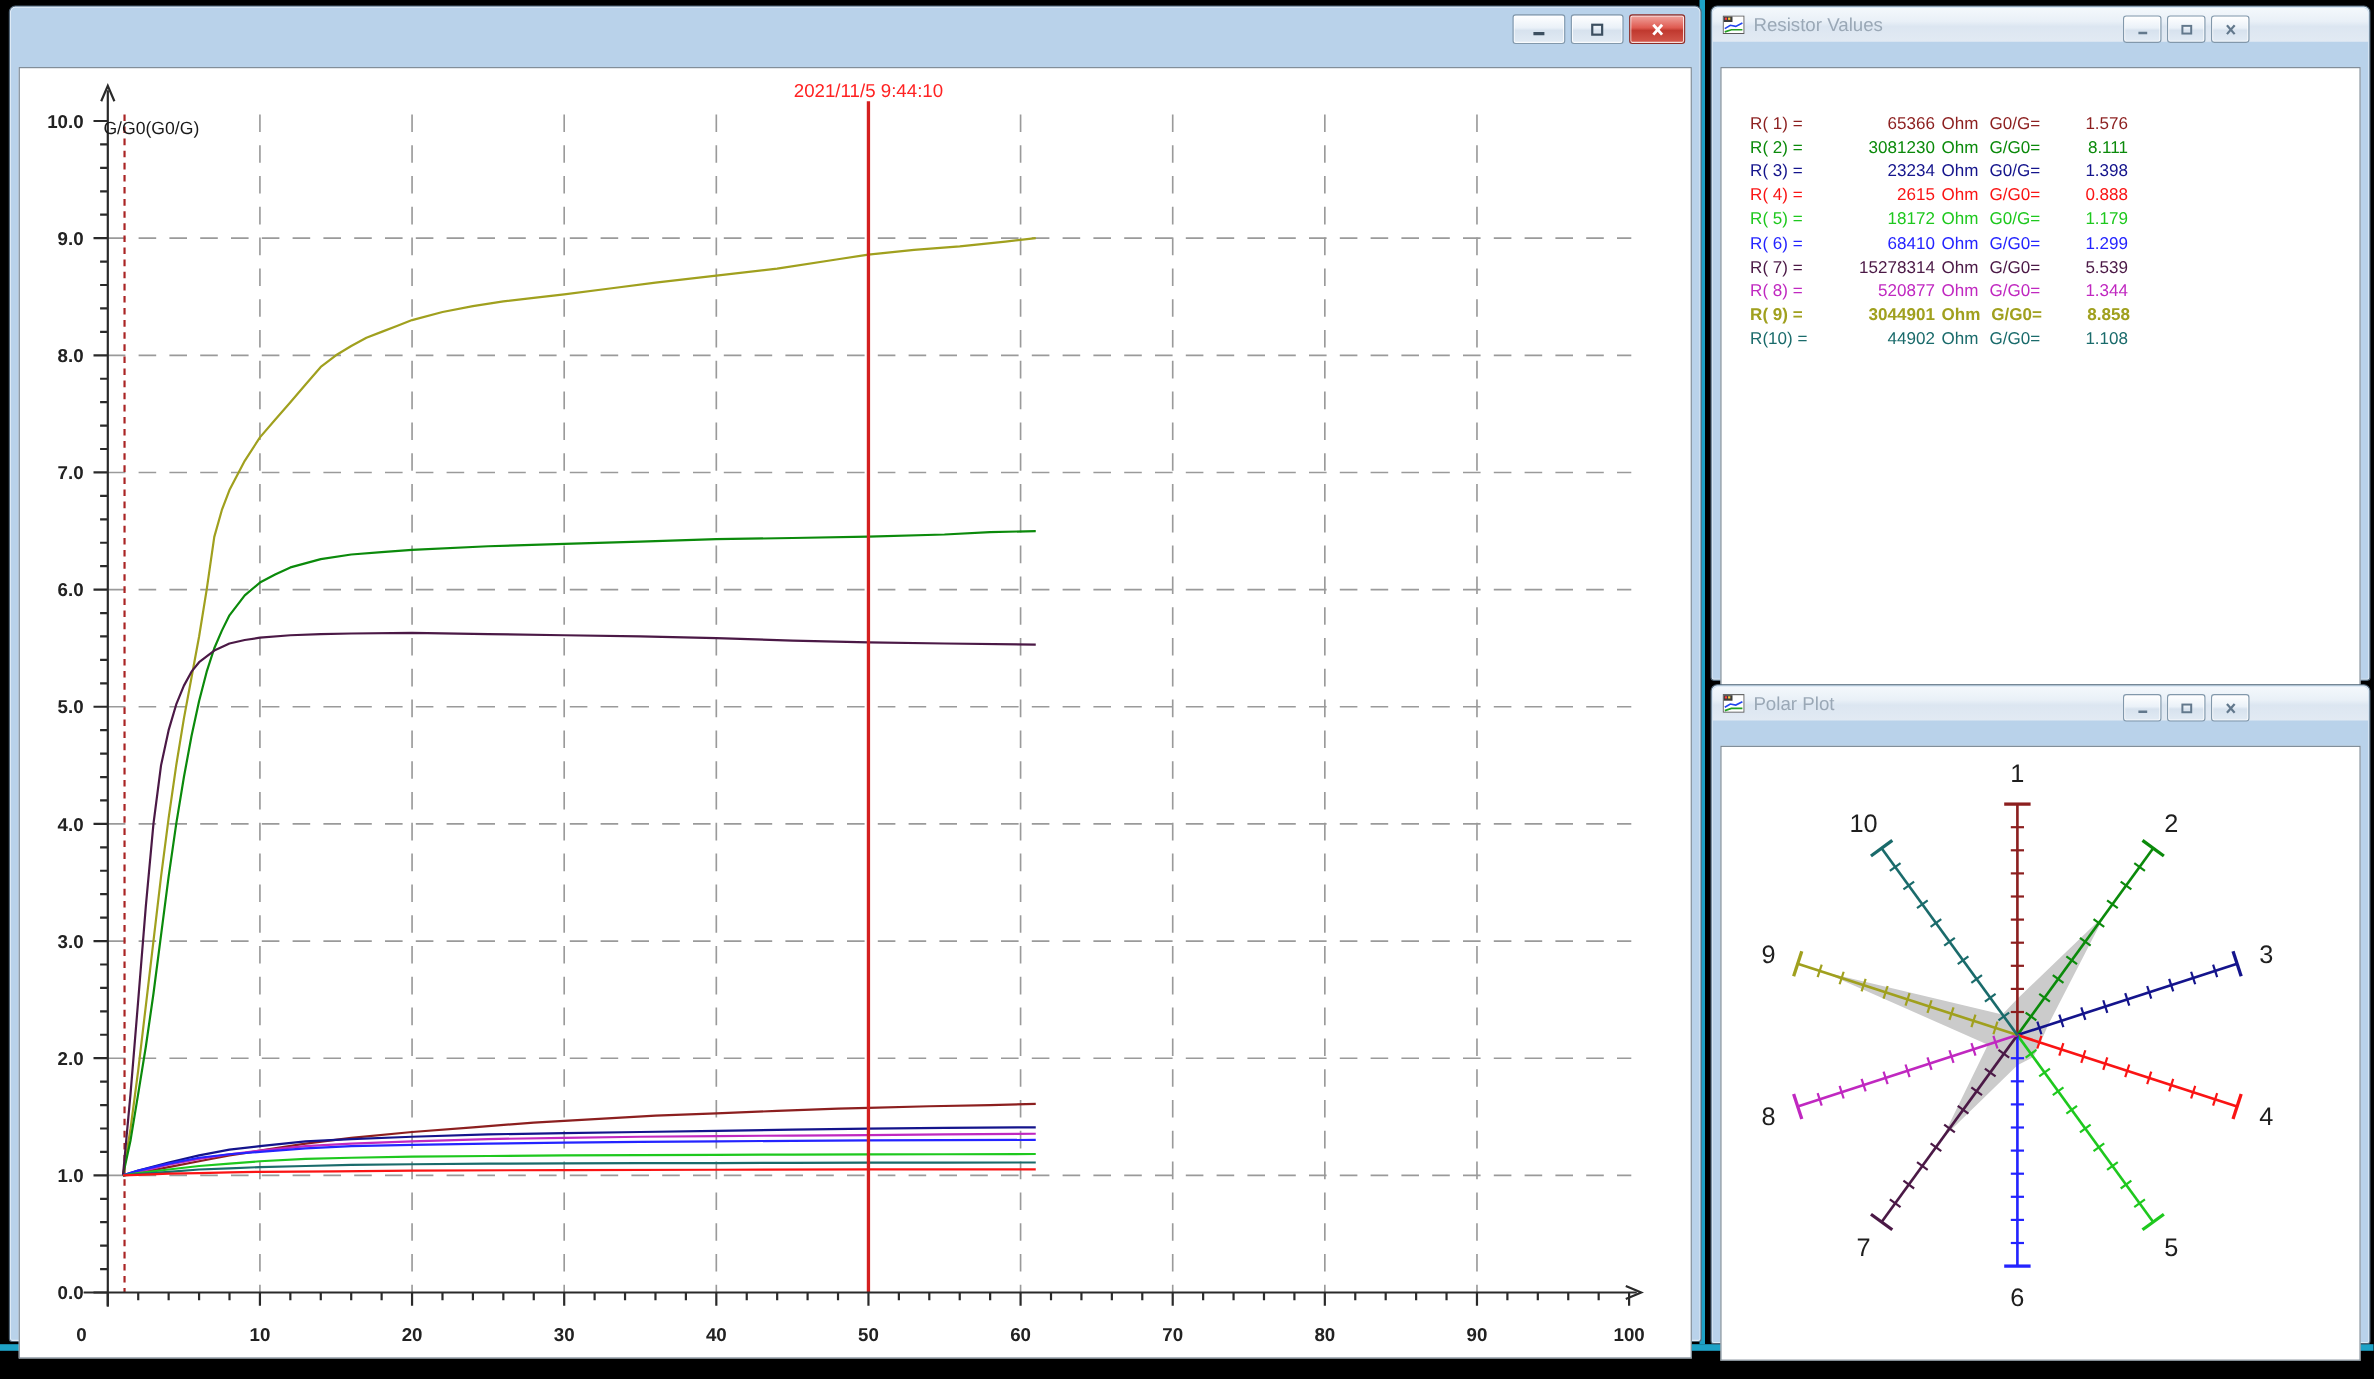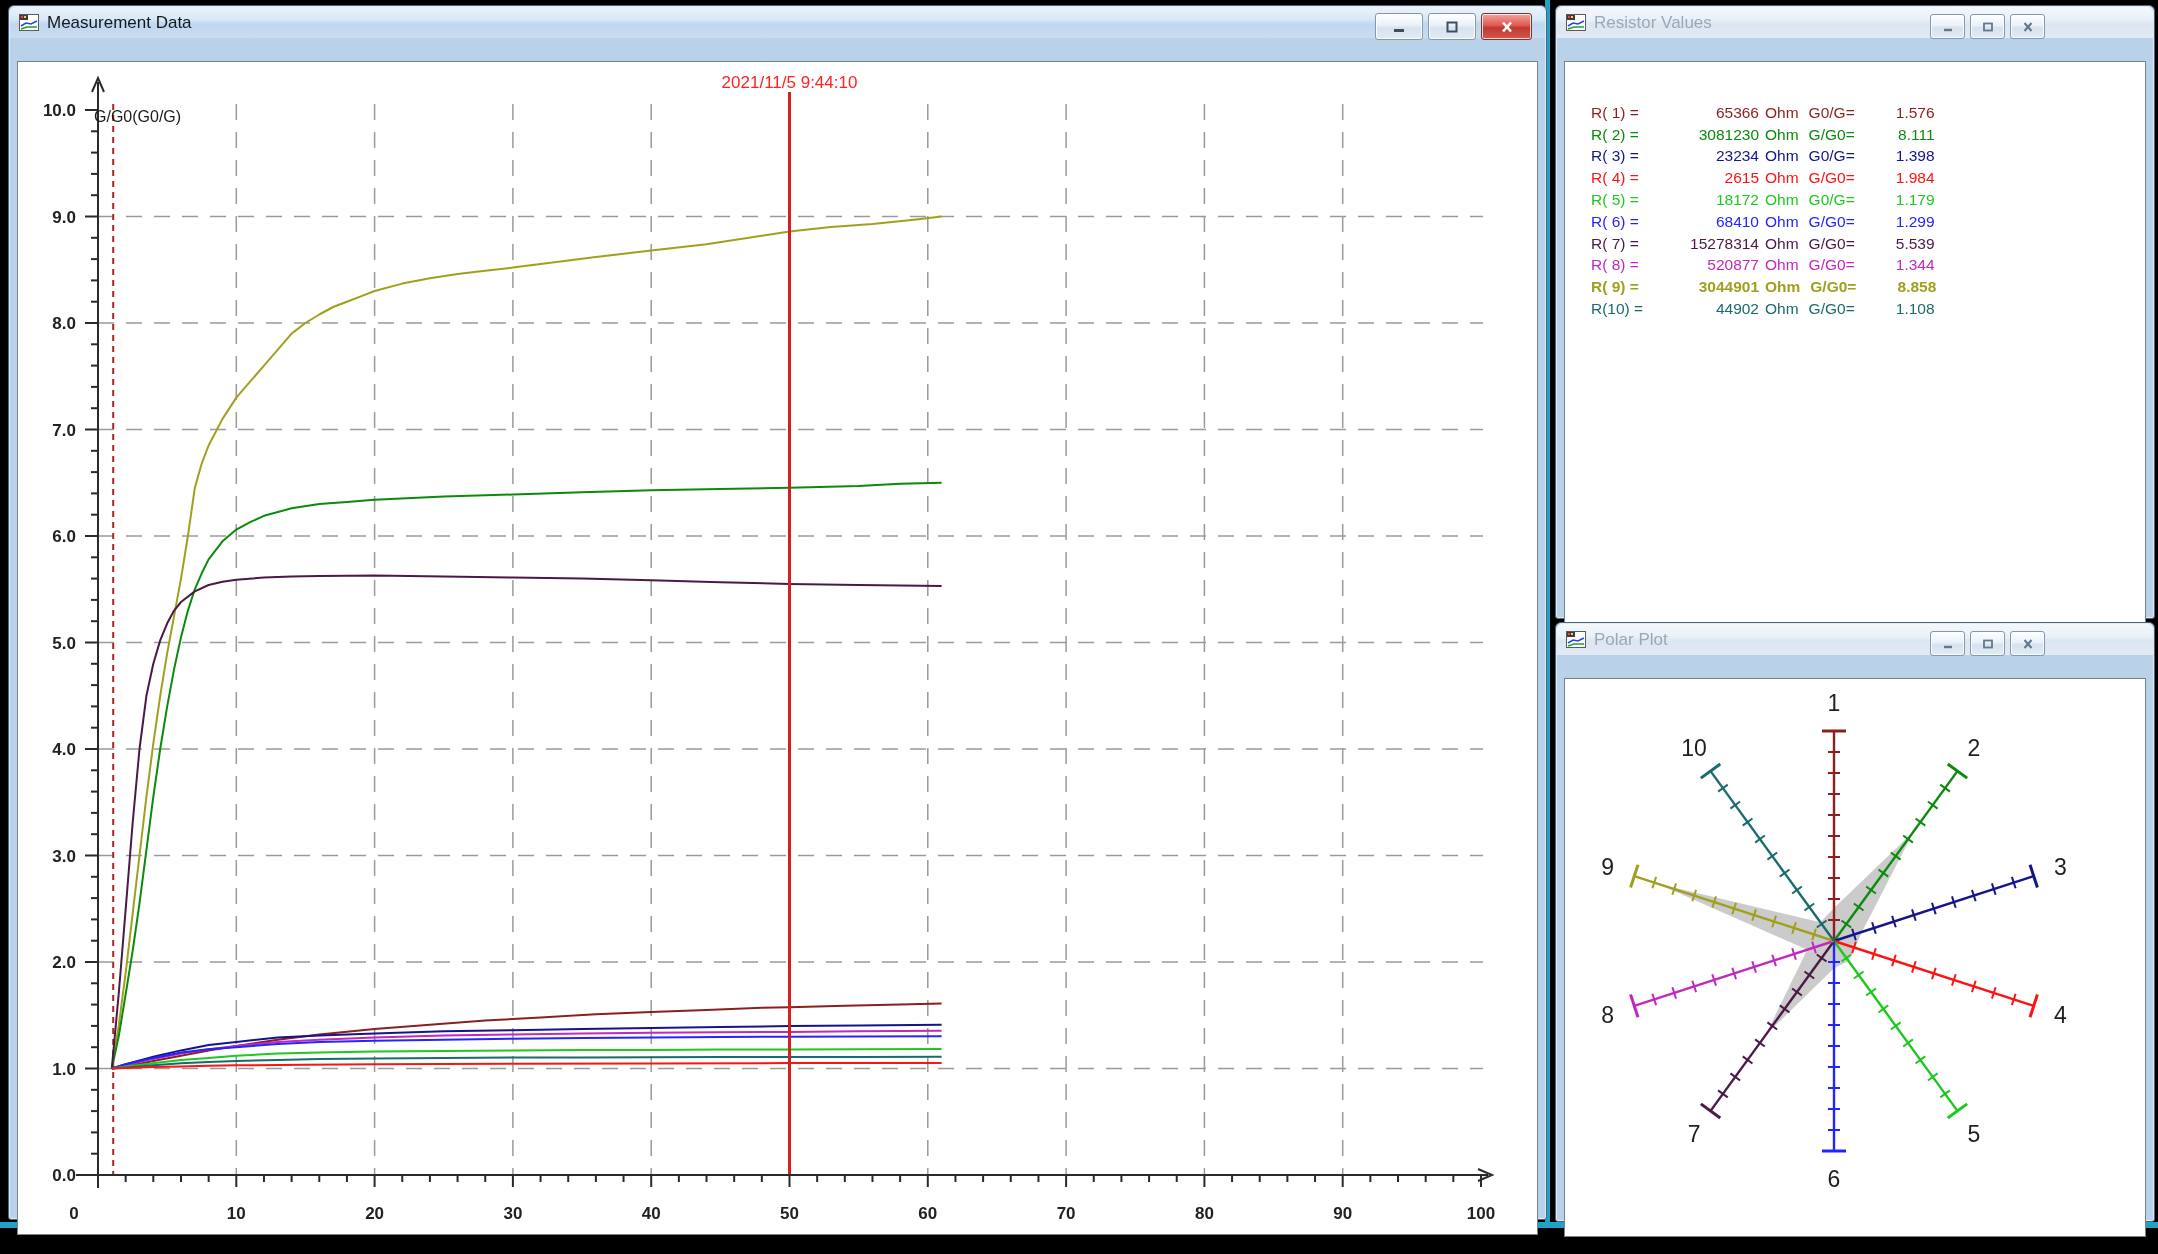--- a/index.html
+++ b/index.html
@@ -63,33 +63,20 @@
 </style>
 </head>
 <body>
 
 <div id="screen">
 
   <div class="teal-strip" style="left:1545px; top:0; width:5px; height:1222px;"></div>
   <div class="teal-strip" style="left:0; top:1222px; width:2158px; height:6px;"></div>
 
   <div class="win" id="win-measurement" style="left:8px; top:5px; width:1537px; height:1213px;">
-    <div class="titlebar">
-      <span style="display:flex;">
-        <svg width="20" height="17" viewBox="0 0 20 17">
-          <rect x="0.5" y="0.5" width="19" height="16" fill="#ffffff" stroke="#5a5a5a"></rect>
-          <rect x="1" y="1" width="8" height="5" fill="#3c3c3c"></rect>
-          <rect x="2" y="2" width="2" height="2" fill="#ff4040"></rect>
-          <rect x="5" y="2" width="2" height="2" fill="#ffd040"></rect>
-          <polyline points="2,12 7,9 12,10 18,7" stroke="#2244ee" fill="none" stroke-width="1.5"></polyline>
-          <polyline points="2,15 8,13 18,13" stroke="#22a022" fill="none" stroke-width="1.5"></polyline>
-        </svg>
-      </span>
-      <span class="title">Measurement Data</span>
-    </div>
     <div class="win-buttons" style="right:14px;">
       <div class="cap-btn">
         <svg width="14" height="12" viewBox="0 0 14 12">
             <line x1="2" y1="9.5" x2="12" y2="9.5" stroke="#3c4f60" stroke-width="3"></line>
           </svg>
       </div>
       <div class="cap-btn">
         <svg width="14" height="12" viewBox="0 0 14 12">
             <rect x="2.5" y="1.5" width="9" height="9" fill="none" stroke="#3c4f60" stroke-width="2"></rect>
           </svg>
@@ -297,21 +284,21 @@
           <line x1="2.5" y1="1" x2="9.5" y2="9" stroke="#62788c" stroke-width="2"></line>
           <line x1="9.5" y1="1" x2="2.5" y2="9" stroke="#62788c" stroke-width="2"></line>
         </svg>
       </div>
     </div>
     <div class="client" style="left:8px; top:32px; width:580px; height:570px;">
       <div id="resistor-rows">
           <div class="r-row" style="color: rgb(140, 31, 31);"><span class="r-name">R( 1) =</span><span class="r-ohms">65366</span><span class="r-unit">Ohm</span><span class="r-rlab">G0/G=</span><span class="r-ratio">1.576</span></div>
           <div class="r-row" style="color: rgb(11, 138, 11);"><span class="r-name">R( 2) =</span><span class="r-ohms">3081230</span><span class="r-unit">Ohm</span><span class="r-rlab">G/G0=</span><span class="r-ratio">8.111</span></div>
           <div class="r-row" style="color: rgb(20, 20, 140);"><span class="r-name">R( 3) =</span><span class="r-ohms">23234</span><span class="r-unit">Ohm</span><span class="r-rlab">G0/G=</span><span class="r-ratio">1.398</span></div>
-          <div class="r-row" style="color: rgb(250, 20, 20);"><span class="r-name">R( 4) =</span><span class="r-ohms">2615</span><span class="r-unit">Ohm</span><span class="r-rlab">G/G0=</span><span class="r-ratio">1.984</span></div>
+          <div class="r-row" style="color: rgb(250, 20, 20);"><span class="r-name">R( 4) =</span><span class="r-ohms">2615</span><span class="r-unit">Ohm</span><span class="r-rlab">G/G0=</span><span class="r-ratio">0.888</span></div>
           <div class="r-row" style="color: rgb(30, 200, 30);"><span class="r-name">R( 5) =</span><span class="r-ohms">18172</span><span class="r-unit">Ohm</span><span class="r-rlab">G0/G=</span><span class="r-ratio">1.179</span></div>
           <div class="r-row" style="color: rgb(36, 36, 255);"><span class="r-name">R( 6) =</span><span class="r-ohms">68410</span><span class="r-unit">Ohm</span><span class="r-rlab">G/G0=</span><span class="r-ratio">1.299</span></div>
           <div class="r-row" style="color: rgb(75, 25, 70);"><span class="r-name">R( 7) =</span><span class="r-ohms">15278314</span><span class="r-unit">Ohm</span><span class="r-rlab">G/G0=</span><span class="r-ratio">5.539</span></div>
           <div class="r-row" style="color: rgb(192, 40, 192);"><span class="r-name">R( 8) =</span><span class="r-ohms">520877</span><span class="r-unit">Ohm</span><span class="r-rlab">G/G0=</span><span class="r-ratio">1.344</span></div>
           <div class="r-row" style="color: rgb(160, 160, 30); font-weight: bold;"><span class="r-name">R( 9) =</span><span class="r-ohms">3044901</span><span class="r-unit">Ohm</span><span class="r-rlab">G/G0=</span><span class="r-ratio">8.858</span></div>
           <div class="r-row" style="color: rgb(26, 107, 107);"><span class="r-name">R(10) =</span><span class="r-ohms">44902</span><span class="r-unit">Ohm</span><span class="r-rlab">G/G0=</span><span class="r-ratio">1.108</span></div>
         </div>
     </div>
   </div>
 

